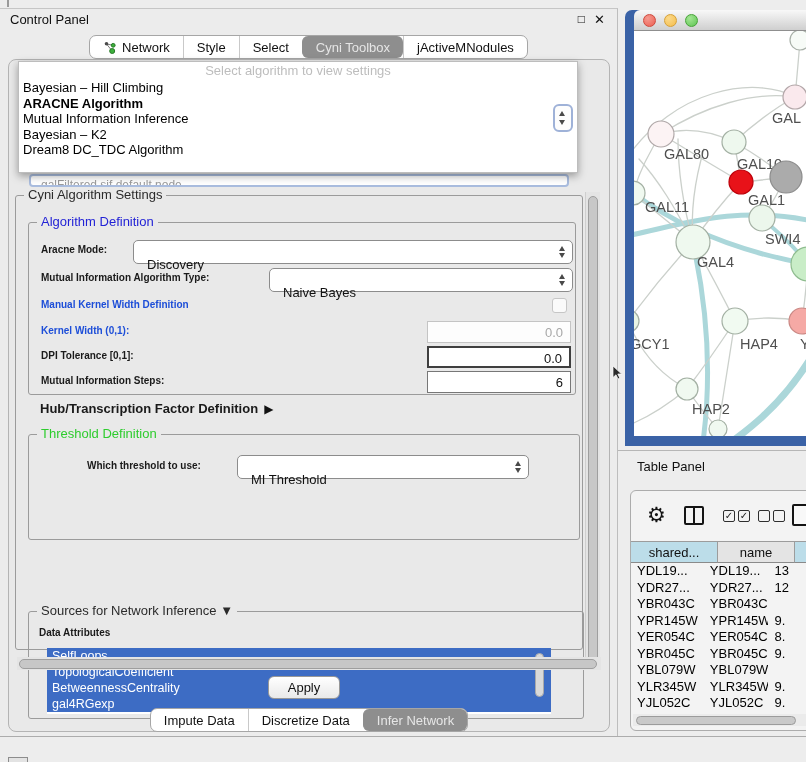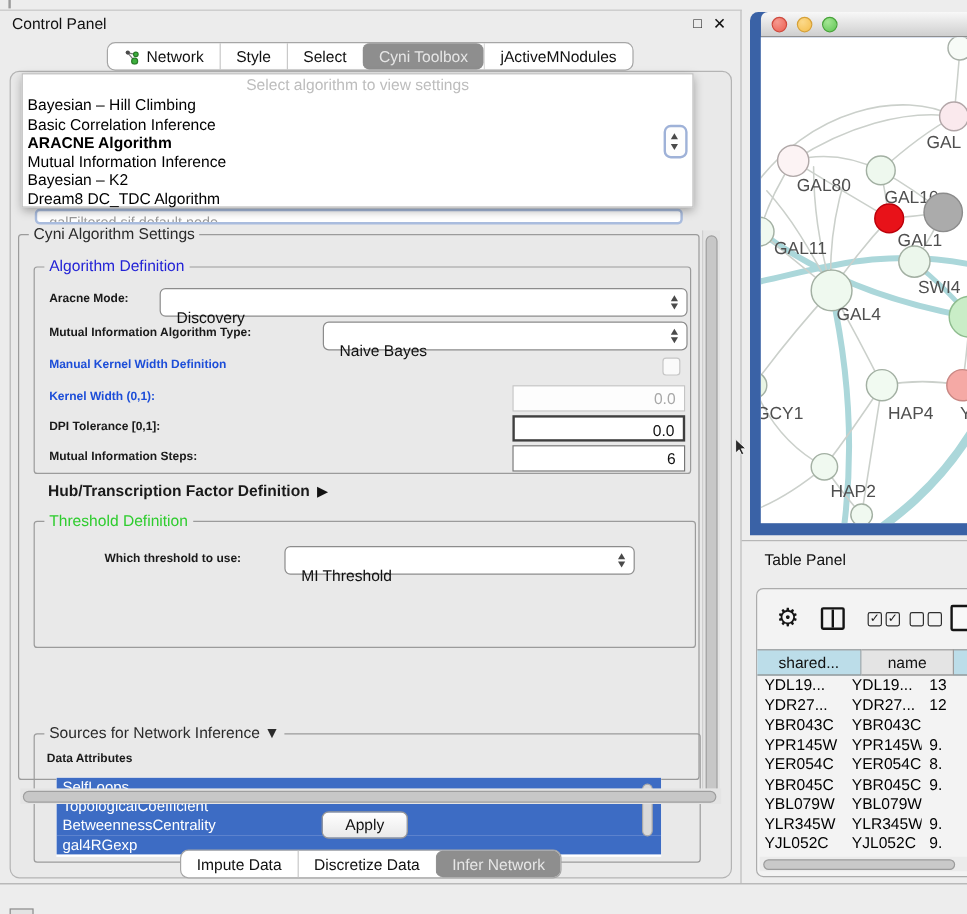--- a/index.html
+++ b/index.html
@@ -252,21 +252,20 @@
               <span>Infer Network</span>
             </div>
           </div>
       </div>
     </div>
 
     <div class="popup">
       <div class="popup-prompt">Select algorithm to view settings</div>
       <div id="popup-list">
           <div class="pop-item">Bayesian – Hill Climbing</div>
-          <div class="pop-item">Basic Correlation Inference</div>
           <div class="pop-item b">ARACNE Algorithm</div>
           <div class="pop-item">Mutual Information Inference</div>
           <div class="pop-item">Bayesian – K2</div>
           <div class="pop-item">Dream8 DC_TDC Algorithm</div>
         </div>
       <div class="popup-sliver">
           <i class="au"></i>
           <i class="ad"></i>
         </div>
     </div>

